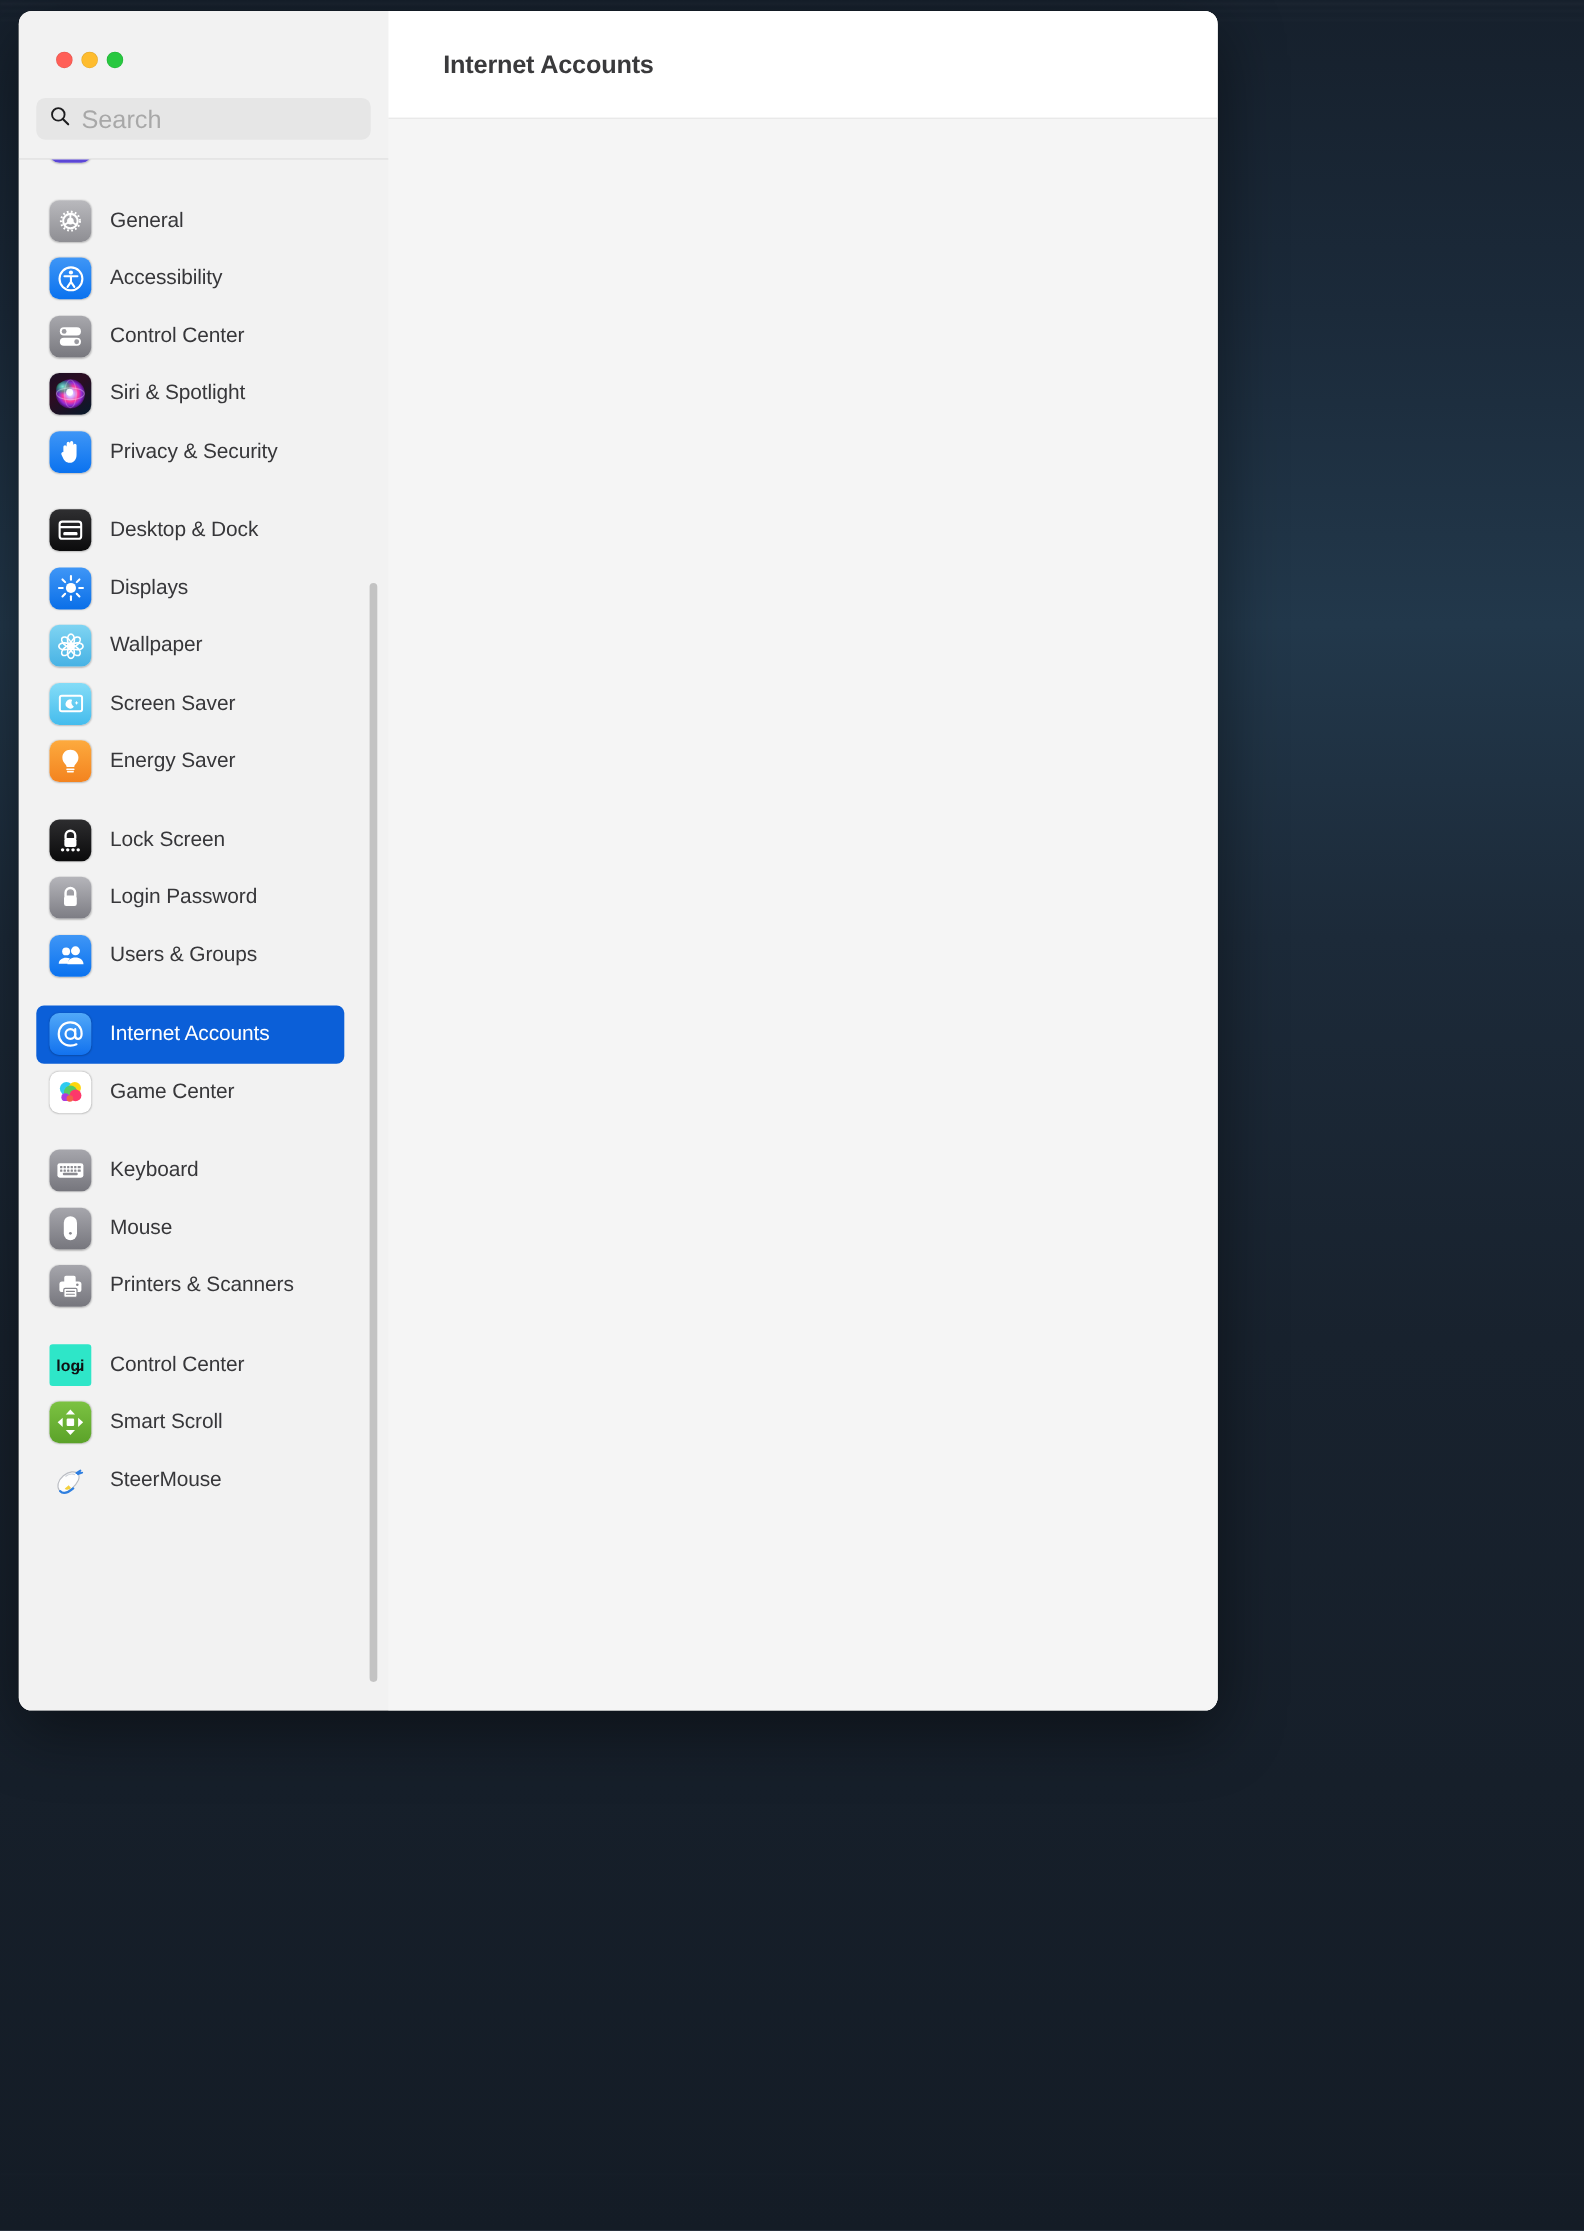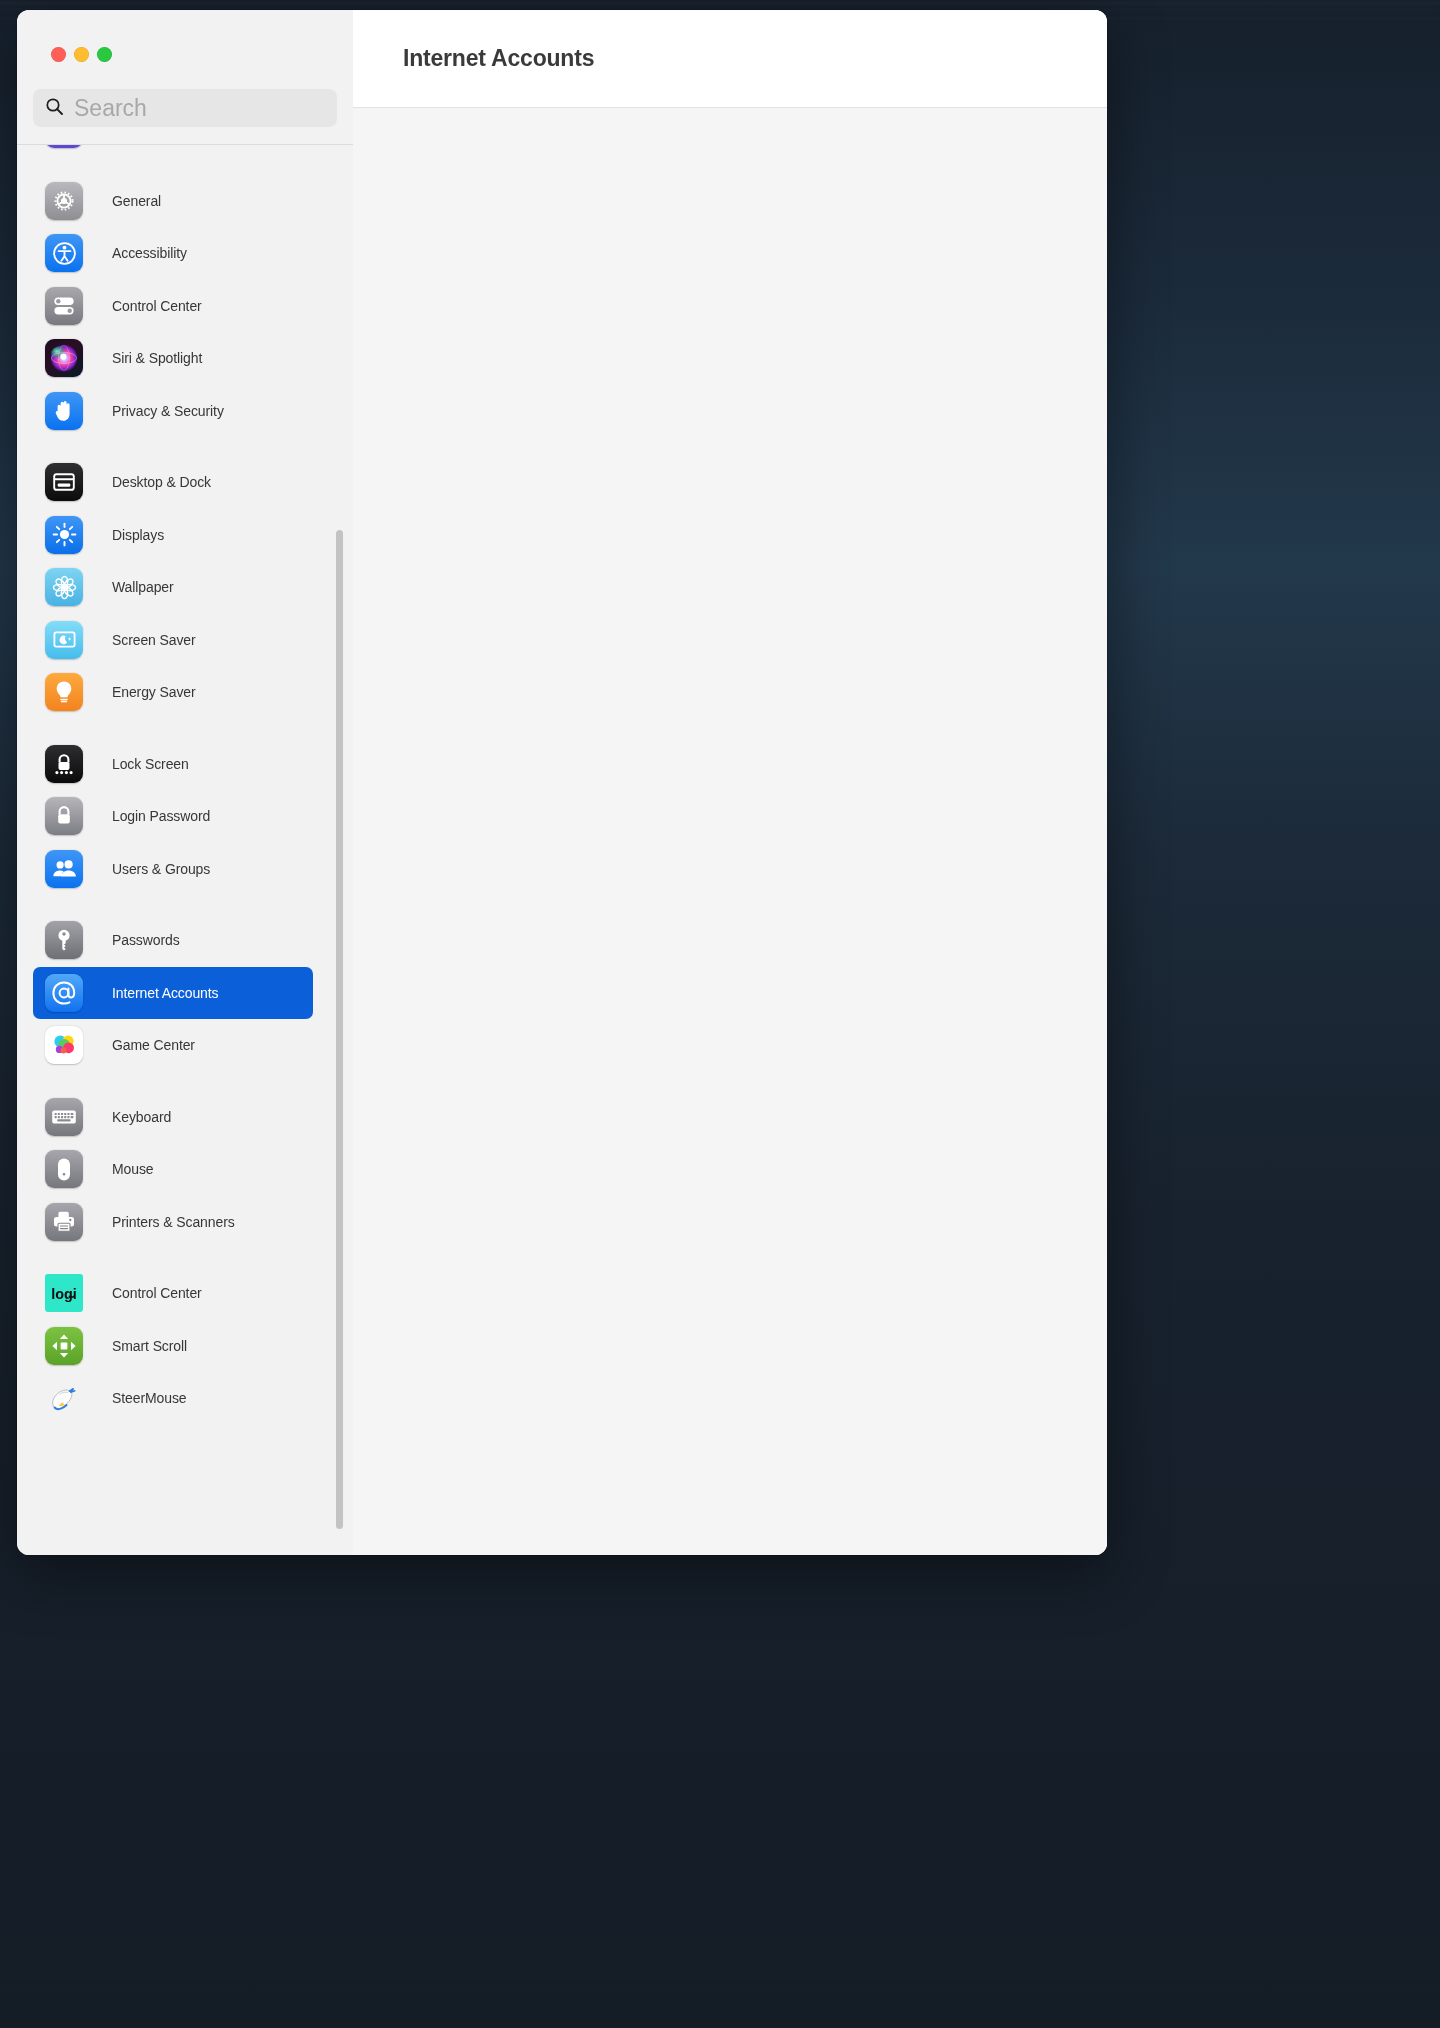--- a/index.html
+++ b/index.html
@@ -76,21 +76,21 @@
 
   .row {
     display:flex; align-items:center; gap:17px;
     height:52.5px;
     margin:0 40px 0 16px;
     padding:0 12px;
     border-radius:7px;
     cursor:default;
   }
   .row .label {
-    font-size:14px; color:#37373a; letter-spacing:-0.1px; white-space:nowrap;margin-left:12px;
+    font-size:19px; color:#37373a; letter-spacing:-0.1px; white-space:nowrap;
   }
   .row.selected { background:#0b5fd8; }
   .row.selected .label { color:#ffffff; }
 
   
   .ic {
     width:38px; height:38px; flex:0 0 38px;
     border-radius:9px;
     position:relative; overflow:hidden;
     box-shadow:0 0.5px 1.5px rgba(0,0,0,0.22);
@@ -331,30 +331,20 @@
       <circle cx="9.1" cy="7.9" r="3.6" fill="#fff"></circle>
       <circle cx="17.6" cy="7.4" r="4.1" fill="#fff"></circle>
       <path d="M2.4 19.2c0-3.5 3-5.6 6.7-5.6 1.3 0 2.5.26 3.5.72-1.1 1.2-1.7 2.8-1.7 4.9z" fill="#fff"></path>
       <path d="M10.3 19.6c0-4 3.3-6.2 7.3-6.2s7.3 2.2 7.3 6.2z" fill="#fff"></path>
     </svg>
               </div>
               <span class="label">Users &amp; Groups</span>
             </div>
           </div>
           <div class="group">
-            <div class="row">
-              <div class="ic" style="background:linear-gradient(180deg,#a2a2a8,#6e6e75)">
-                <svg width="22" height="26" viewBox="0 0 22 26">
-      <circle cx="11" cy="8.4" r="5.6" fill="#fff"></circle>
-      <circle cx="11" cy="7.0" r="1.7" fill="#8b8b90"></circle>
-      <path d="M9.3 13.2h3.4v3l-1.7 1.4 1.7 1.4-1.7 1.5 1.7 1.4-1.7 1.7-1.7-1.7z" fill="#fff"></path>
-    </svg>
-              </div>
-              <span class="label">Passwords</span>
-            </div>
             <div class="row selected">
               <div class="ic" style="background:linear-gradient(180deg,#51a8f8,#1272ef)">
                 <svg width="30" height="30" viewBox="0 0 30 30">
       <circle cx="15" cy="15" r="4.4" fill="none" stroke="#fff" stroke-width="2"></circle>
       <path d="M19.4 10.6v5.9c0 1.9 1.1 2.9 2.6 2.9 1.9 0 3.2-1.6 3.2-4.6C25.2 8.6 21.1 4.4 15 4.4 8.6 4.4 4.4 9 4.4 15S8.6 25.6 15 25.6c2.2 0 4-.4 5.5-1.2" fill="none" stroke="#fff" stroke-width="2" stroke-linecap="round"></path>
     </svg>
               </div>
               <span class="label">Internet Accounts</span>
             </div>
             <div class="row">

